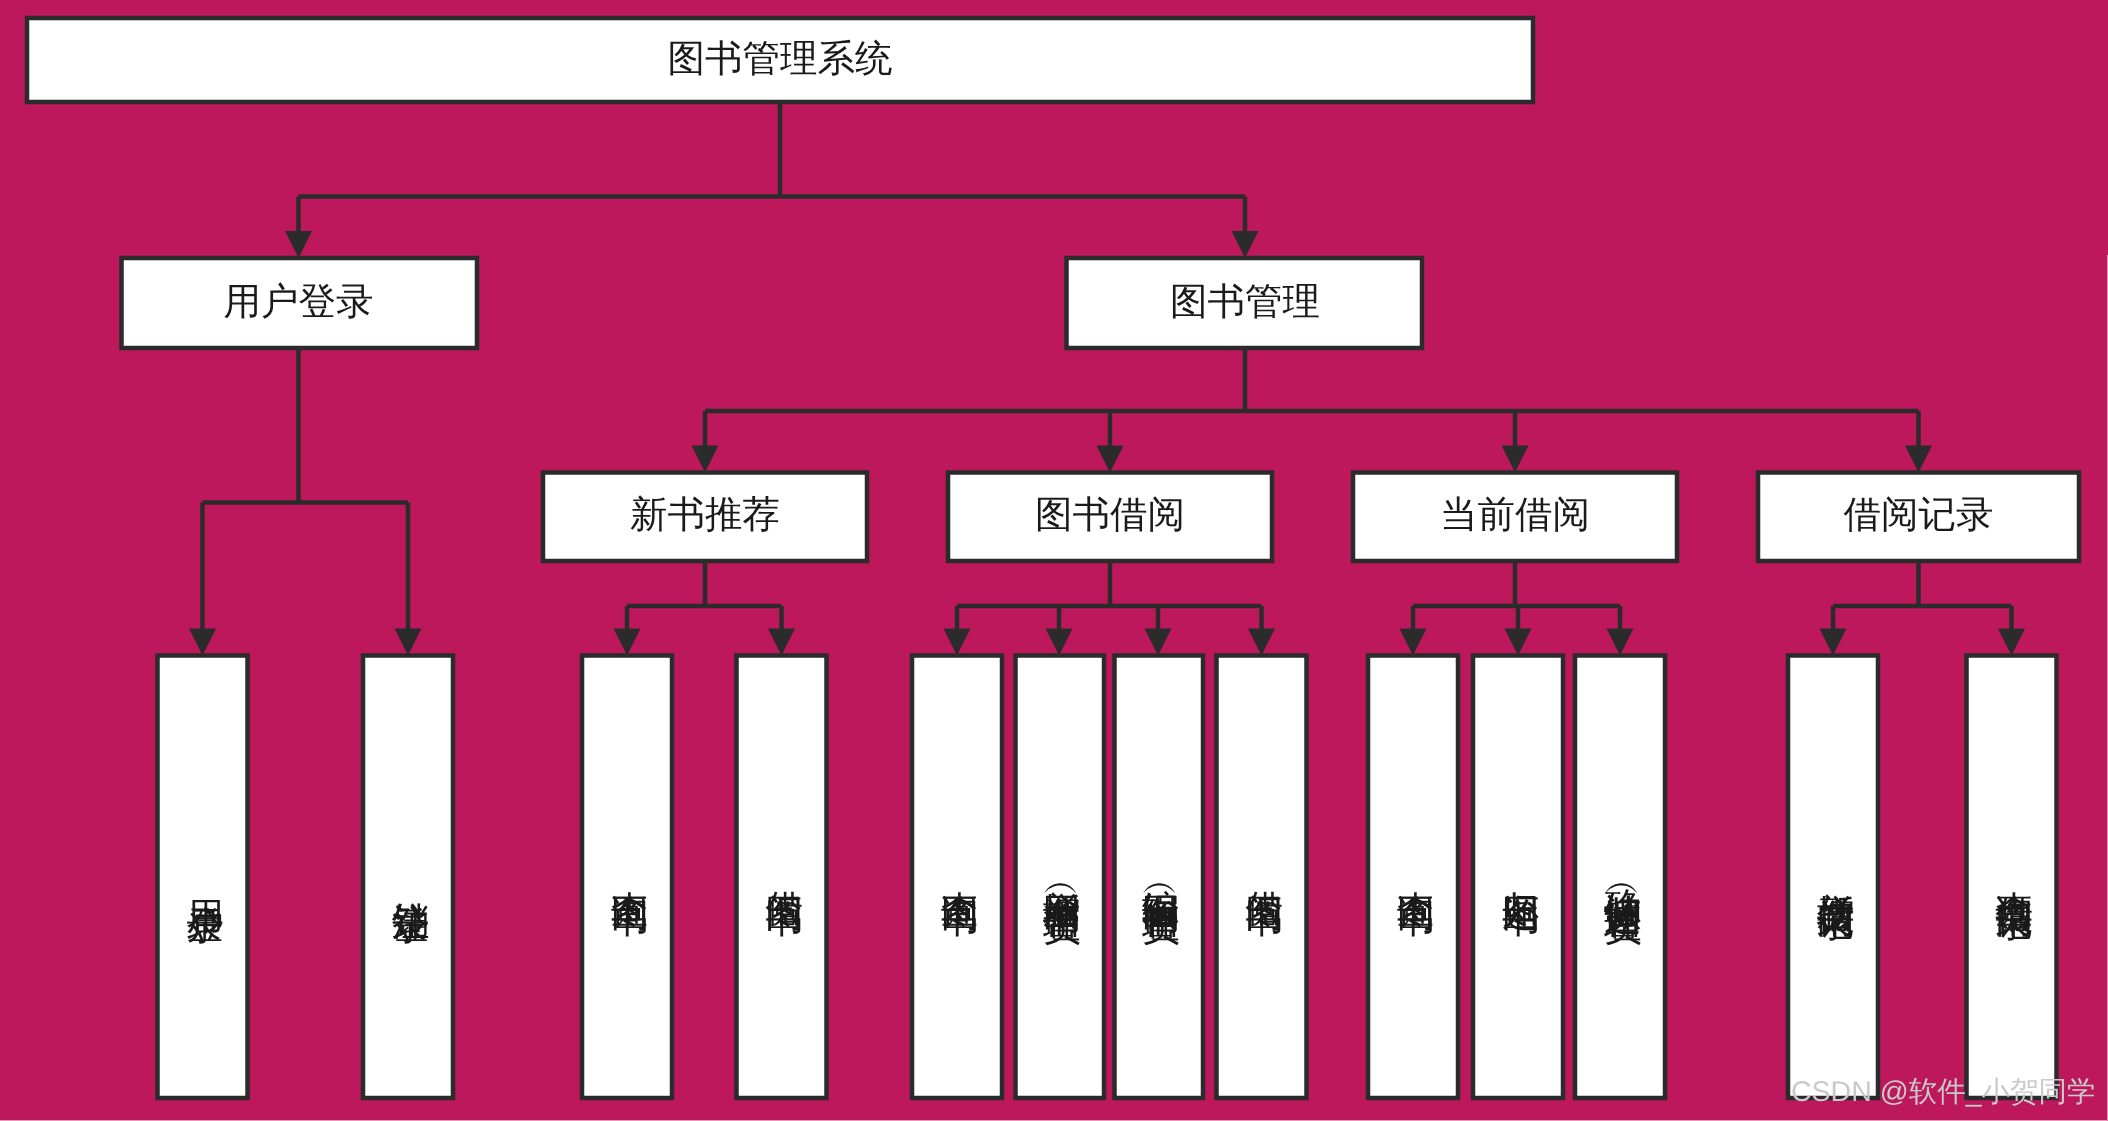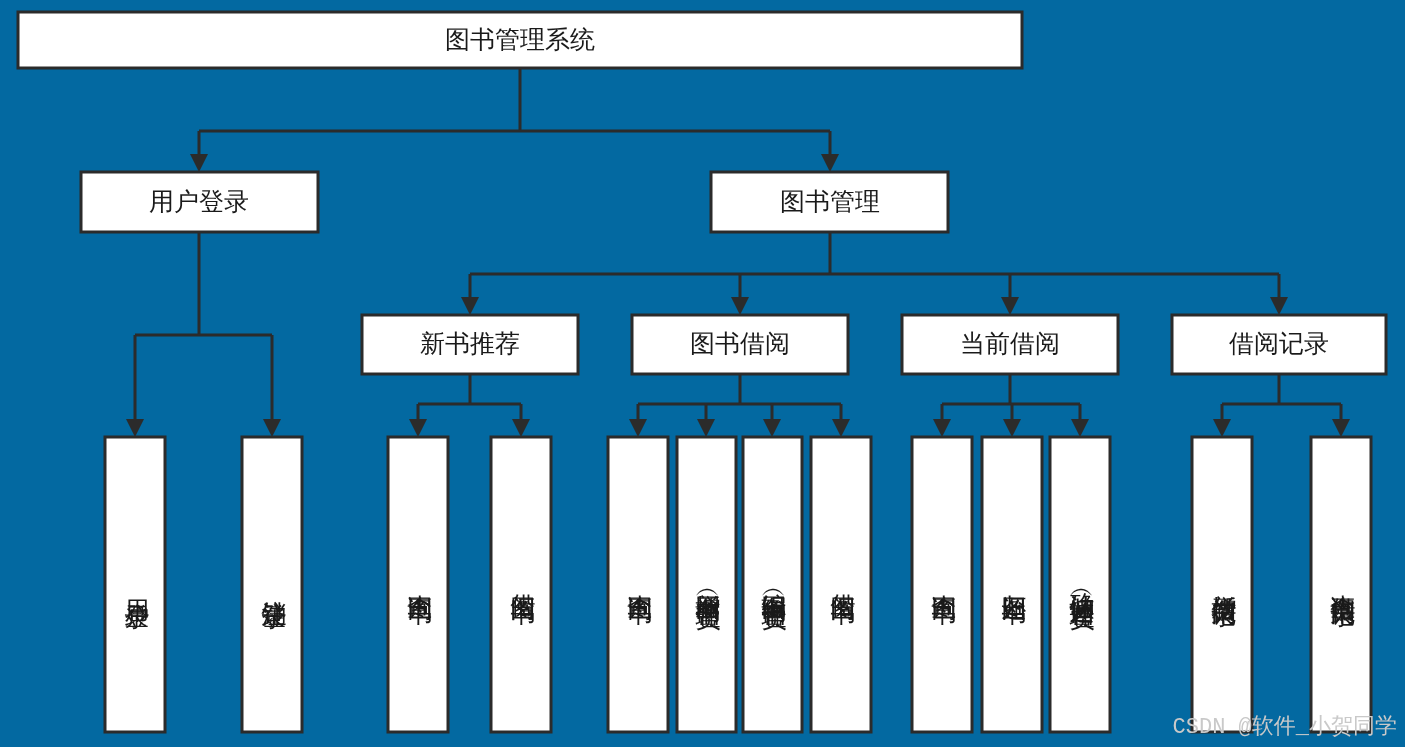--- a/index.html
+++ b/index.html
@@ -7,21 +7,21 @@
     padding: 0;
     background: #ffffff;
   }
   body {
     font-family: "Liberation Sans", "DejaVu Sans", sans-serif;
   }
   #diagram-root {
     position: relative;
     width: 1405px;
     height: 747px;
-    background: #0369a1;
+    background: #be185d;
     overflow: hidden;
     text-align: center;
   }
   svg#flow-svg {
     position: absolute;
     left: 0;
     top: 0;
     width: 1405px;
     height: 747px;
   }
@@ -51,22 +51,22 @@
     fill: none;
   }
   .arrow-head {
     fill: #2b2b2b;
     stroke: none;
   }
   .watermark {
     position: absolute;
     right: 8px;
     bottom: 6px;
-    font-family: Liberation Mono, monospace;
-    font-size: 22px;
+    font-family: Liberation Sans, sans-serif;
+    font-size: 19px;
     color: #c9c9c9;
     white-space: nowrap;
     pointer-events: none;
     margin-left: 36px;
   }
 </style>
 </head>
 <body>
 
 <div id="diagram-root">

